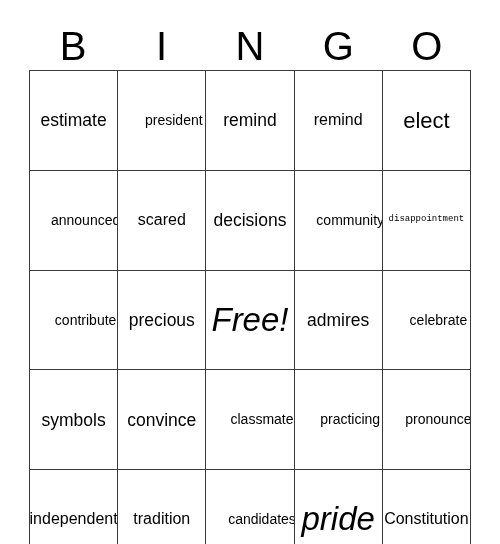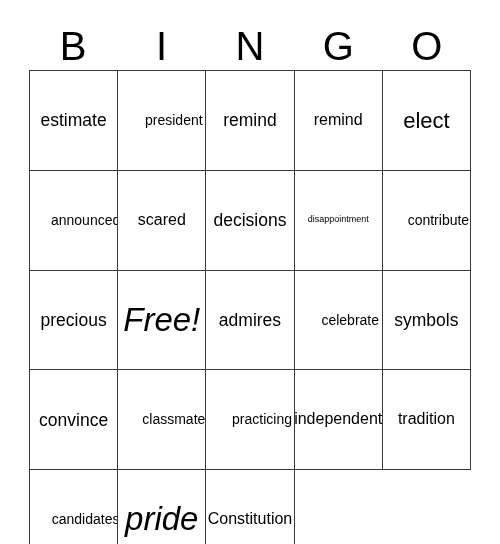--- a/index.html
+++ b/index.html
@@ -72,21 +72,21 @@
     line-height: 1.05;
     white-space: nowrap;
   }
   
   .fs-xxl span { font-size: 33px; font-style: italic; }
   .fs-xl  span { font-size: 22px; }
   .fs-lg  span { font-size: 16px; }
   .fs-md  span { font-size: 17.5px; }
   .fs-sm  span { font-size: 14px; margin-left: 24px; }
   .fs-xs  span { font-size: 16px; }
-  .fs-xxs span { font-size: 9px; }
+  .fs-xxs span { font-size: 9px; font-family: Liberation Mono, monospace; }
 </style>
 </head>
 <body>
 
 <div id="card">
 
   <div id="header-row">
     <div class="header-letter">B</div>
     <div class="header-letter">I</div>
     <div class="header-letter">N</div>
@@ -114,20 +114,23 @@
 
     <div class="cell fs-sm">
         <span>announced</span>
       </div>
     <div class="cell fs-lg">
         <span>scared</span>
       </div>
     <div class="cell fs-md">
         <span>decisions</span>
       </div>
+    <div class="cell fs-sm">
+        <span>community</span>
+      </div>
     <div class="cell fs-xxs">
         <span>disappointment</span>
       </div>
 
     <div class="cell fs-sm">
         <span>contribute</span>
       </div>
     <div class="cell fs-md">
         <span>precious</span>
       </div>
@@ -146,20 +149,23 @@
       </div>
     <div class="cell fs-md">
         <span>convince</span>
       </div>
     <div class="cell fs-sm">
         <span>classmate</span>
       </div>
     <div class="cell fs-sm">
         <span>practicing</span>
       </div>
+    <div class="cell fs-sm">
+        <span>pronounce</span>
+      </div>
 
     <div class="cell fs-xs">
         <span>independent</span>
       </div>
     <div class="cell fs-lg">
         <span>tradition</span>
       </div>
     <div class="cell fs-sm">
         <span>candidates</span>
       </div>

